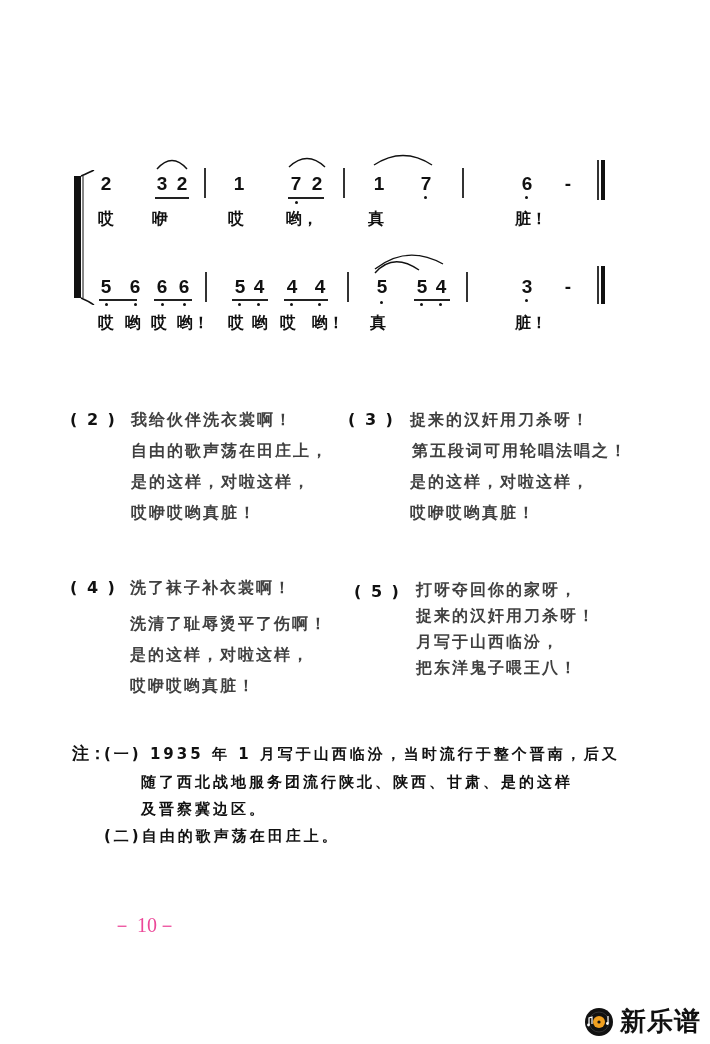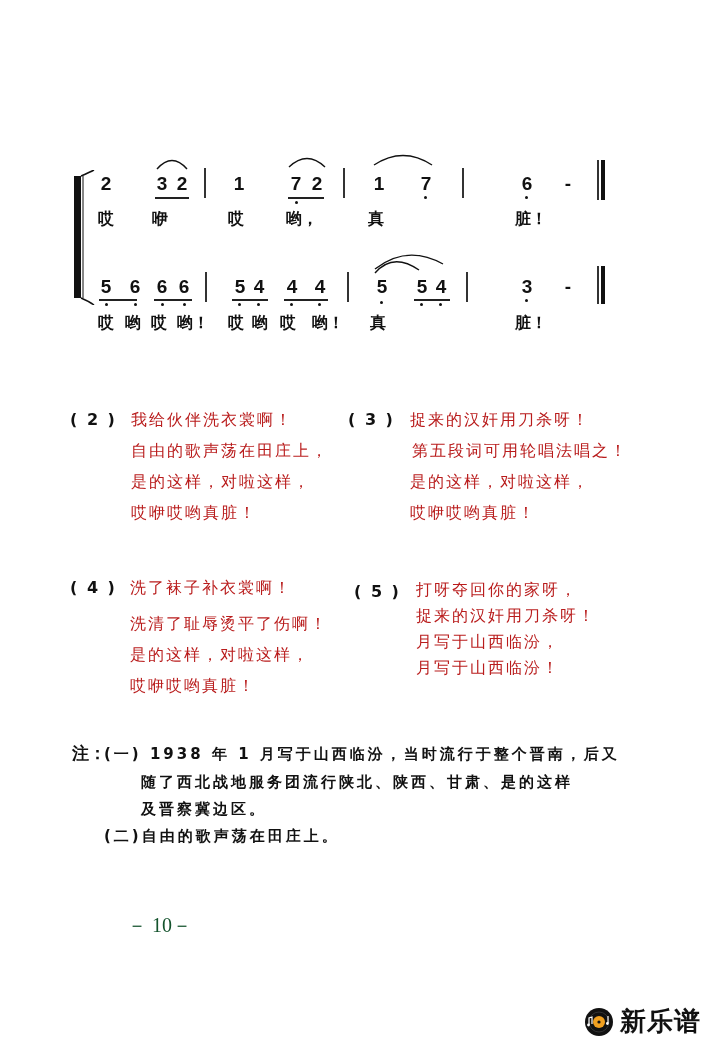--- a/index.html
+++ b/index.html
@@ -8,23 +8,23 @@
     font-family: "DejaVu Sans", "Liberation Sans", sans-serif; color:#111;
   }
   .abs { position:absolute; }
   .note { position:absolute; font-family:"Liberation Sans", sans-serif; font-weight:bold; font-size:19px; line-height:20px; width:16px; text-align:center; color:#111; }
   .dot { position:absolute; width:3px; height:3px; background:#111; border-radius:50%; }
   .beam { position:absolute; height:2px; background:#222; }
   .bar { position:absolute; width:2px; background:#333; }
   .dbar { position:absolute; width:4px; background:#111; }
   .lyr { position:absolute; font-size:16px; font-weight:bold; line-height:18px; color:#111; white-space:nowrap; }
   .verse-num { position:absolute; font-size:16px; font-weight:bold; line-height:20px; color:#111; white-space:nowrap; letter-spacing:2px; }
-  .verse-line { position:absolute; font-size:16px; font-weight:normal; line-height:20px; color:#b91c1c; white-space:nowrap; letter-spacing:2px; }
+  .verse-line { position:absolute; font-size:16px; font-weight:bold; line-height:20px; color:#404040; white-space:nowrap; letter-spacing:2px; }
   .notes-text { position:absolute; font-size:15px; font-weight:bold; line-height:18px; color:#111; white-space:nowrap; letter-spacing:3px; }
-  .page-num { position:absolute; font-family:"Liberation Serif", serif; font-size:20px; color:#14532d; white-space:nowrap;margin-left:15px; }
+  .page-num { position:absolute; font-family:"Liberation Serif", serif; font-size:20px; color:#ec4899; white-space:nowrap; }
   .slur { position:absolute; overflow:visible; }
   .logo { position:absolute; display:flex; align-items:center; }
   .logo-text { font-size:26px; font-weight:bold; color:#111; margin-left:6px; letter-spacing:1px; }
 </style>
 </head>
 <body>
 
 <div>
 
   <svg class="abs" style="left:70px;top:170px" width="30" height="135" viewBox="0 0 30 135">
@@ -167,26 +167,26 @@
   <span class="verse-line" style="left:130px;top:614px">洗清了耻辱烫平了伤啊！</span>
   <span class="verse-line" style="left:130px;top:645px">是的这样，对啦这样，</span>
   <span class="verse-line" style="left:130px;top:676px">哎咿哎哟真脏！</span>
 </div>
 
 <div>
   <span class="verse-num" style="left:354px;top:582px">( 5 )</span>
   <span class="verse-line" style="left:416px;top:580px">打呀夺回你的家呀，</span>
   <span class="verse-line" style="left:416px;top:606px">捉来的汉奸用刀杀呀！</span>
   <span class="verse-line" style="left:416px;top:632px">月写于山西临汾，</span>
-  <span class="verse-line" style="left:416px;top:658px">月写于山西临汾！</span>
+  <span class="verse-line" style="left:416px;top:658px">把东洋鬼子喂王八！</span>
 </div>
 
 <div>
   <span class="notes-text" style="left:72px;top:744px;font-size:17px;letter-spacing:0">注：</span>
-  <span class="notes-text" style="left:104px;top:745px">(一) 1938 年 1 月写于山西临汾，当时流行于整个晋南，后又</span>
+  <span class="notes-text" style="left:104px;top:745px">(一) 1935 年 1 月写于山西临汾，当时流行于整个晋南，后又</span>
   <span class="notes-text" style="left:141px;top:773px">随了西北战地服务团流行陕北、陕西、甘肃、是的这样</span>
   <span class="notes-text" style="left:141px;top:800px">及晋察冀边区。</span>
   <span class="notes-text" style="left:104px;top:827px">(二)自由的歌声荡在田庄上。</span>
 </div>
 
 <span class="page-num" style="left:112px;top:912px">－ 10－</span>
 
 <div class="logo" style="left:584px;top:1004px">
   <svg width="30" height="30" viewBox="0 0 30 30">
     <circle cx="15" cy="15" r="14" fill="#111"></circle>

